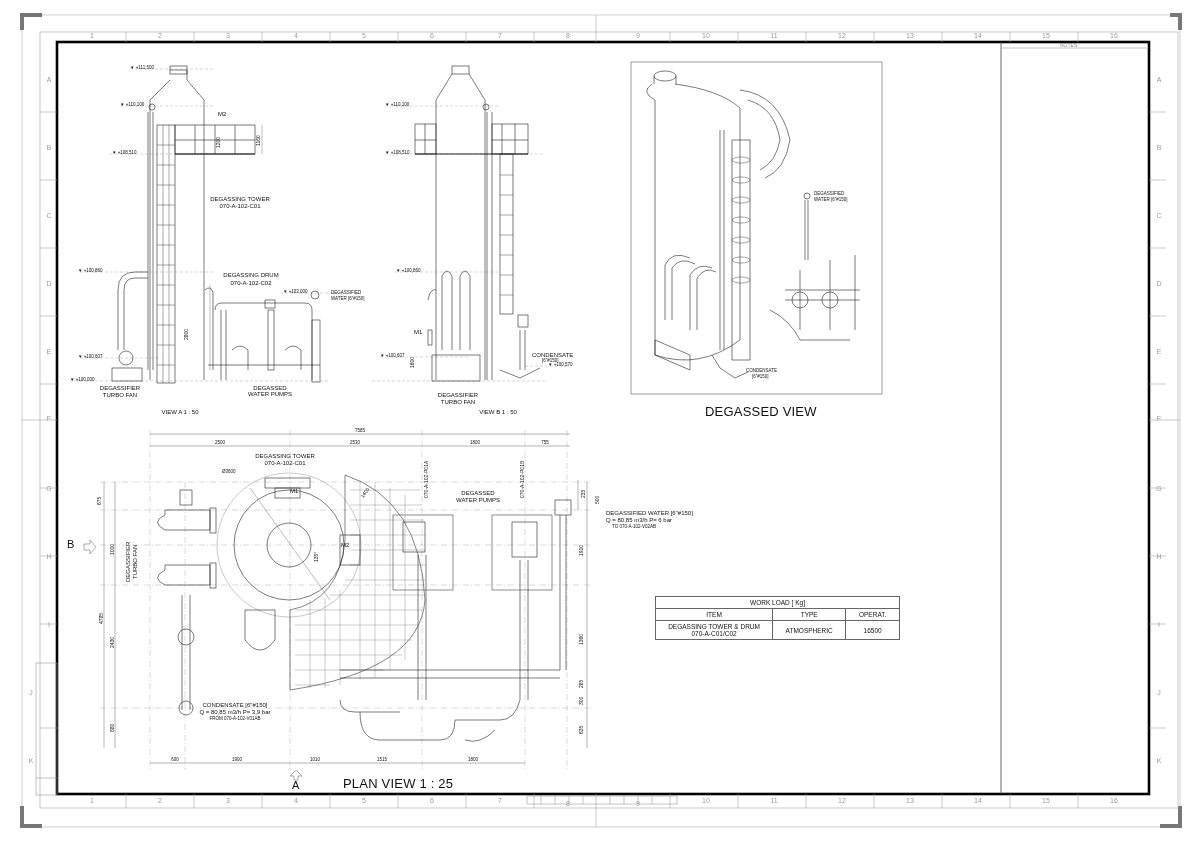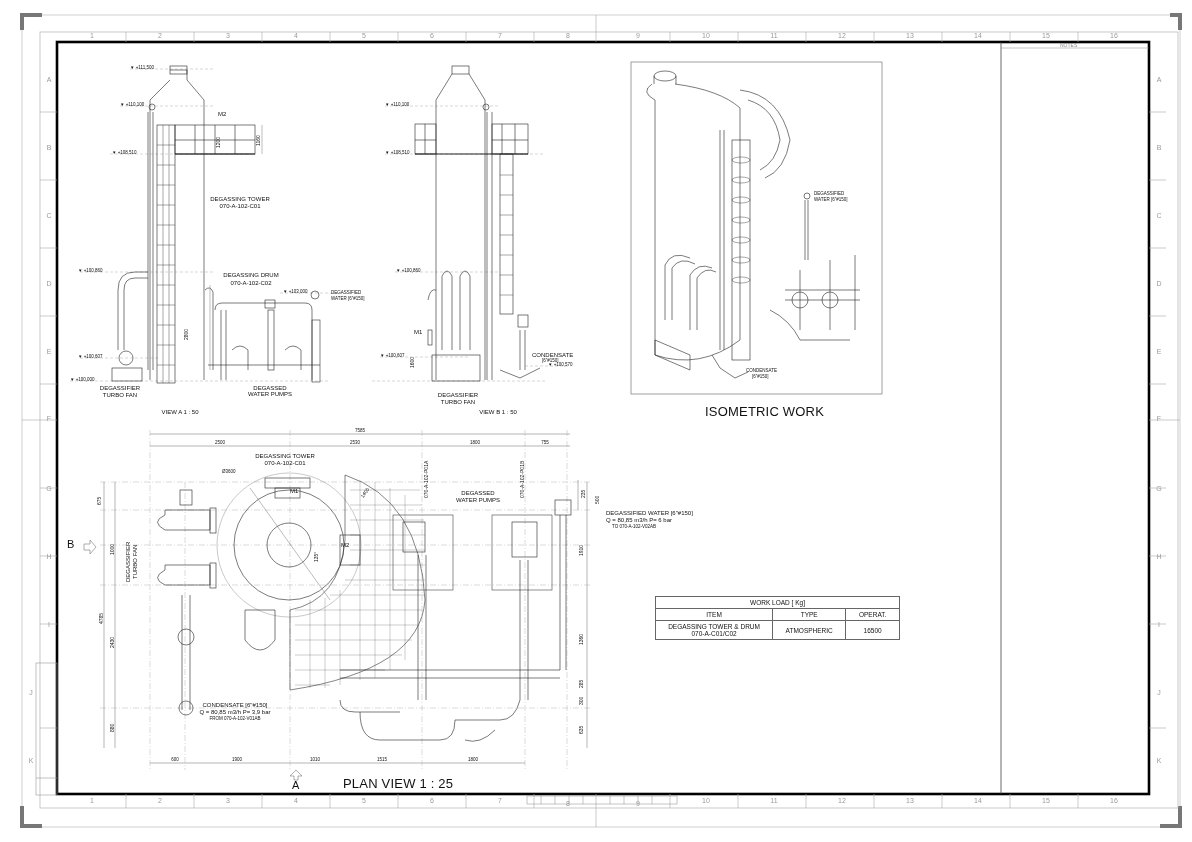--- a/index.html
+++ b/index.html
@@ -439,21 +439,21 @@
   <span class="lbl" style="left:433px;top:392px;width:50px">DEGASSIFIER</span>
   <span class="lbl" style="left:433px;top:399px;width:50px">TURBO FAN</span>
   <span class="lbl" style="left:468px;top:409px;width:60px">VIEW B  1 : 50</span>
 </div>
 
 <div>
   <span class="lbl lbl-l small" style="left:814px;top:191px">DEGASSIFIED</span>
   <span class="lbl lbl-l small" style="left:814px;top:197px">WATER [6"#150]</span>
   <span class="lbl lbl-l small" style="left:746px;top:368px">CONDENSATE</span>
   <span class="lbl lbl-l small" style="left:752px;top:374px">[6"#150]</span>
-  <span class="title-big" style="left:705px;top:404px">ISOMETRIC WORK</span>
+  <span class="title-big" style="left:705px;top:404px">DEGASSED VIEW</span>
 </div>
 
 <div>
   <span class="lbl small" style="left:345px;top:428px;width:30px">7585</span>
   <span class="lbl small" style="left:205px;top:440px;width:30px">2500</span>
   <span class="lbl small" style="left:340px;top:440px;width:30px">2530</span>
   <span class="lbl small" style="left:460px;top:440px;width:30px">1800</span>
   <span class="lbl small" style="left:530px;top:440px;width:30px">755</span>
 
   <span class="lbl small" style="left:160px;top:757px;width:30px">600</span>

